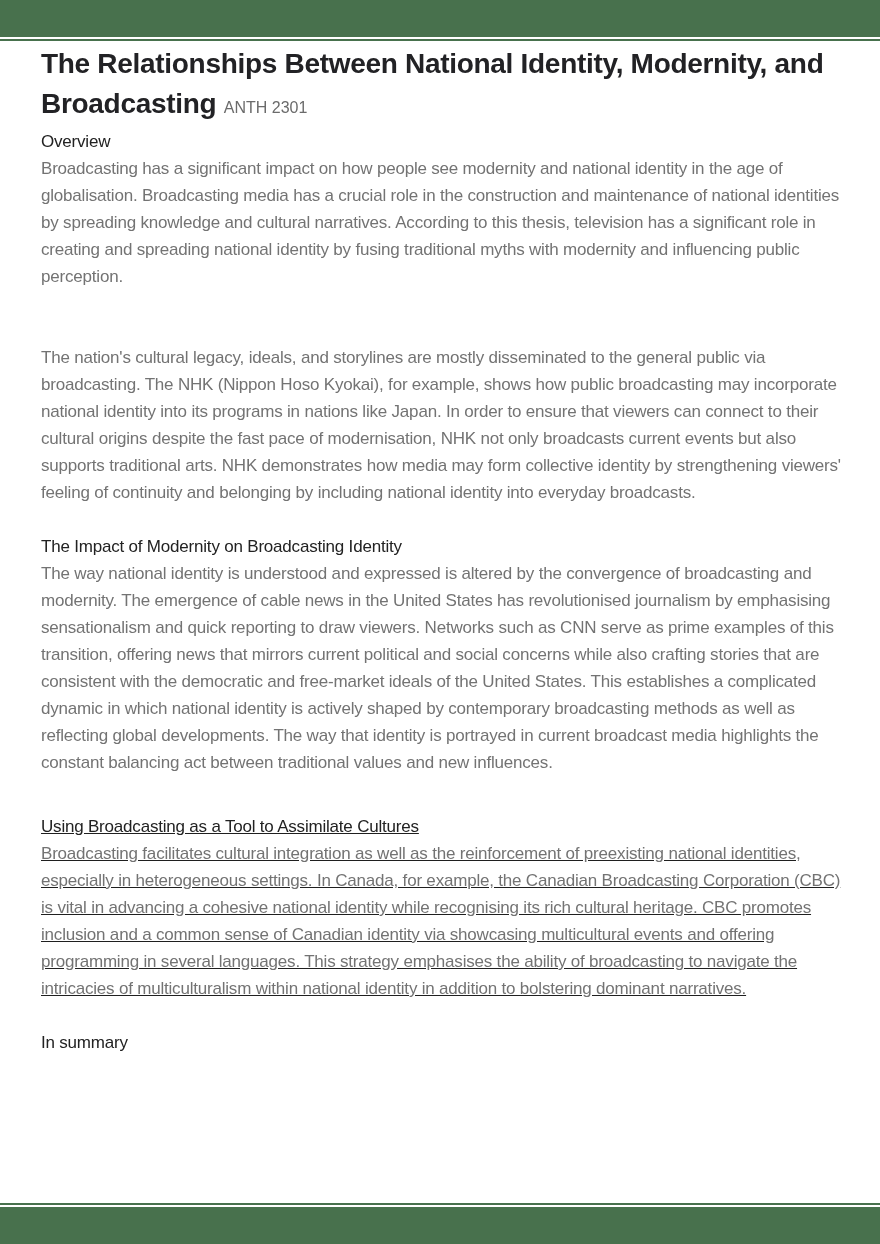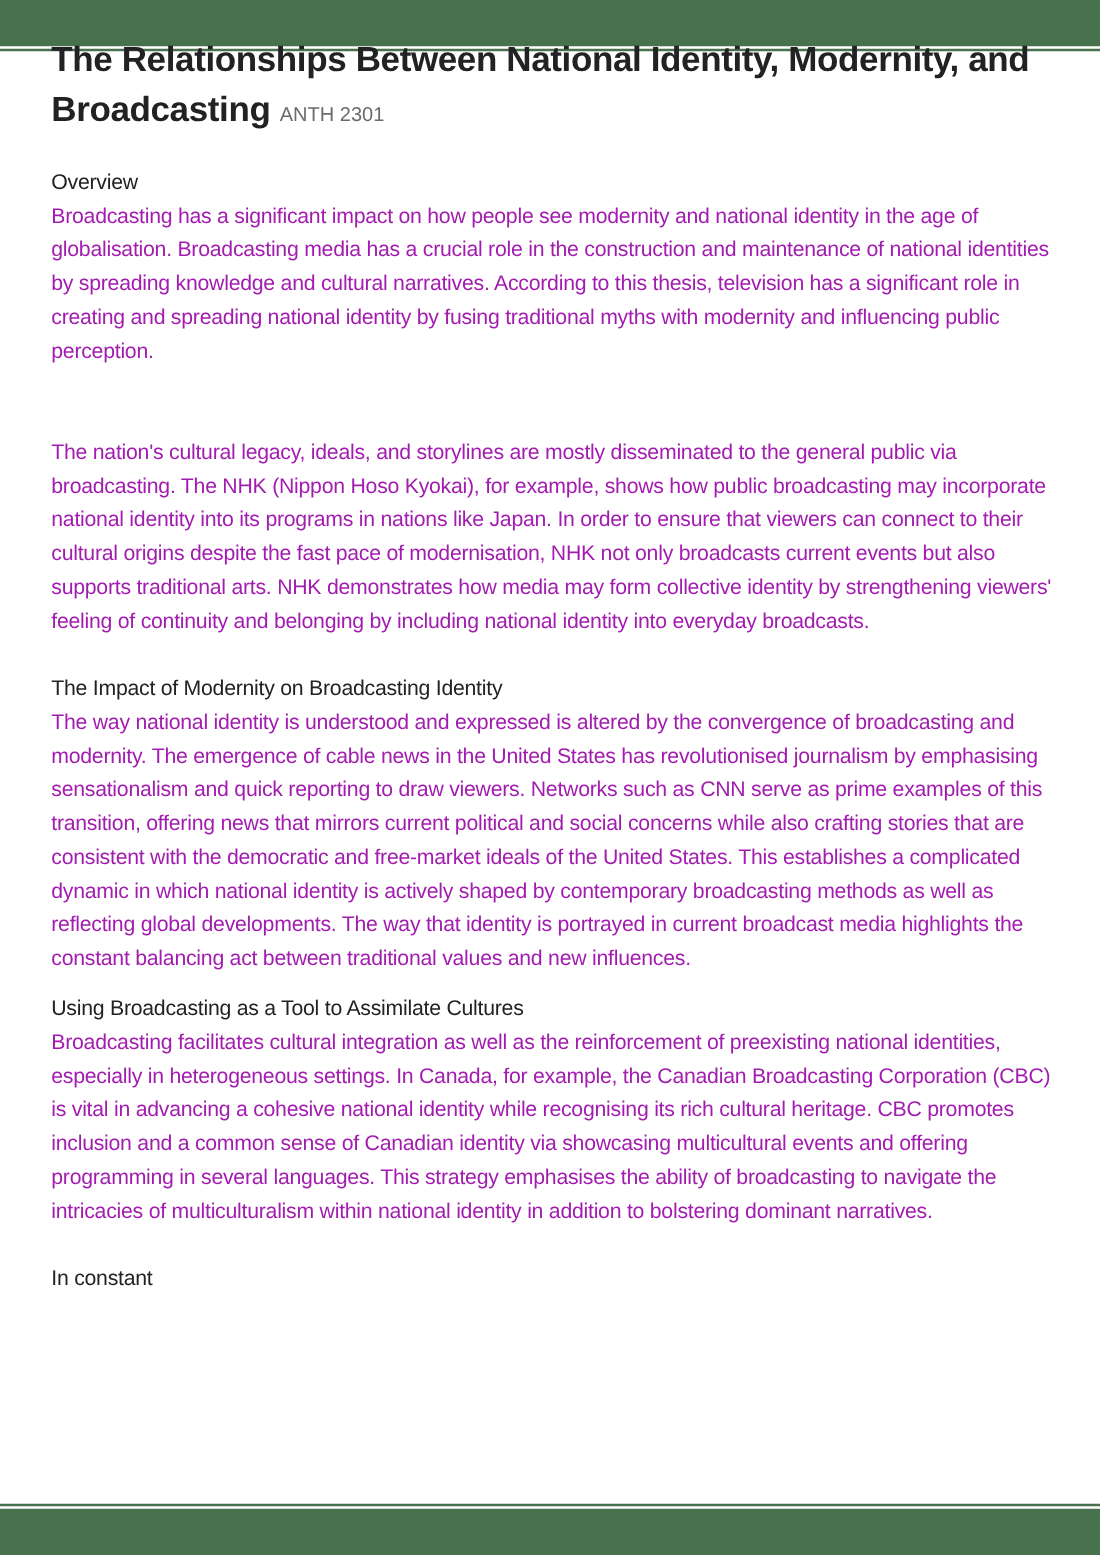--- a/index.html
+++ b/index.html
@@ -35,21 +35,21 @@
     }
     .bottom-band {
       position: absolute;
       left: 0; top: 1207px;
       width: 880px; height: 37px;
       background: #48714d;
     }
     .content {
       position: absolute;
       left: 41px;
-      top: 28px;
+      top: 44px;
       width: 800px;
     }
     .title {
       margin: 0;
       font-family: "Liberation Sans", "DejaVu Sans", sans-serif;
       font-weight: bold;
       font-size: 28px;
       line-height: 40px;
       color: #222225;
       letter-spacing: -0.3px;
@@ -67,28 +67,28 @@
       font-size: 17px;
       line-height: 27px;
       color: #222222;
       margin: 0;
       font-weight: normal;
       letter-spacing: -0.2px;
     }
     .section-body {
       font-size: 17px;
       line-height: 27px;
-      color: #a21caf;
+      color: #737373;
       margin: 0;
       letter-spacing: -0.2px;
     }
-    .overview { margin-top: 19px; }
+    .overview { }
     .function { margin-top: 54px; }
     .impact { margin-top: 27px; }
-    .assimilate { margin-top: 13px; }
+    .assimilate { margin-top: 37px; text-decoration: underline; }
     .summary { margin-top: 27px; }
   </style>
 </head>
 <body>
 
 <div class="top-band"></div>
 <div class="top-rule"></div>
 
 <div class="content">
   <h1 class="title"><span>The Relationships Between National Identity, Modernity, and Broadcasting</span> <span class="course-code">ANTH 2301</span></h1>
@@ -106,18 +106,18 @@
     <p class="section-heading">The Impact of Modernity on Broadcasting Identity</p>
     <p class="section-body">The way national identity is understood and expressed is altered by the convergence of broadcasting and modernity. The emergence of cable news in the United States has revolutionised journalism by emphasising sensationalism and quick reporting to draw viewers. Networks such as CNN serve as prime examples of this transition, offering news that mirrors current political and social concerns while also crafting stories that are consistent with the democratic and free-market ideals of the United States. This establishes a complicated dynamic in which national identity is actively shaped by contemporary broadcasting methods as well as reflecting global developments. The way that identity is portrayed in current broadcast media highlights the constant balancing act between traditional values and new influences.</p>
   </div>
 
   <div class="section assimilate">
     <p class="section-heading">Using Broadcasting as a Tool to Assimilate Cultures</p>
     <p class="section-body">Broadcasting facilitates cultural integration as well as the reinforcement of preexisting national identities, especially in heterogeneous settings. In Canada, for example, the Canadian Broadcasting Corporation (CBC) is vital in advancing a cohesive national identity while recognising its rich cultural heritage. CBC promotes inclusion and a common sense of Canadian identity via showcasing multicultural events and offering programming in several languages. This strategy emphasises the ability of broadcasting to navigate the intricacies of multiculturalism within national identity in addition to bolstering dominant narratives.</p>
   </div>
 
   <div class="section summary">
-    <p class="section-heading">In constant</p>
+    <p class="section-heading">In summary</p>
   </div>
 </div>
 
 <div class="bottom-rule"></div>
 <div class="bottom-band"></div>
 
 </body></html>

